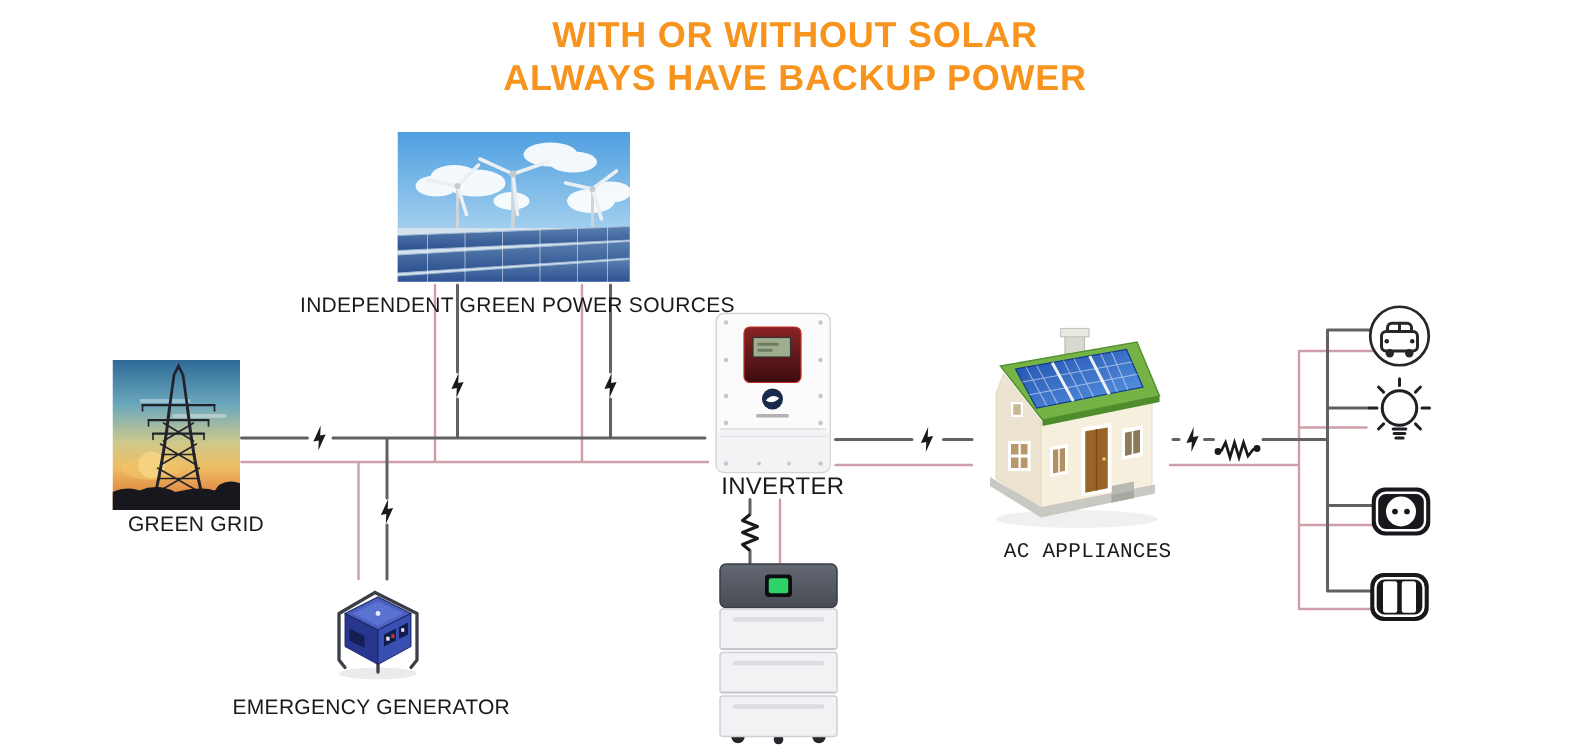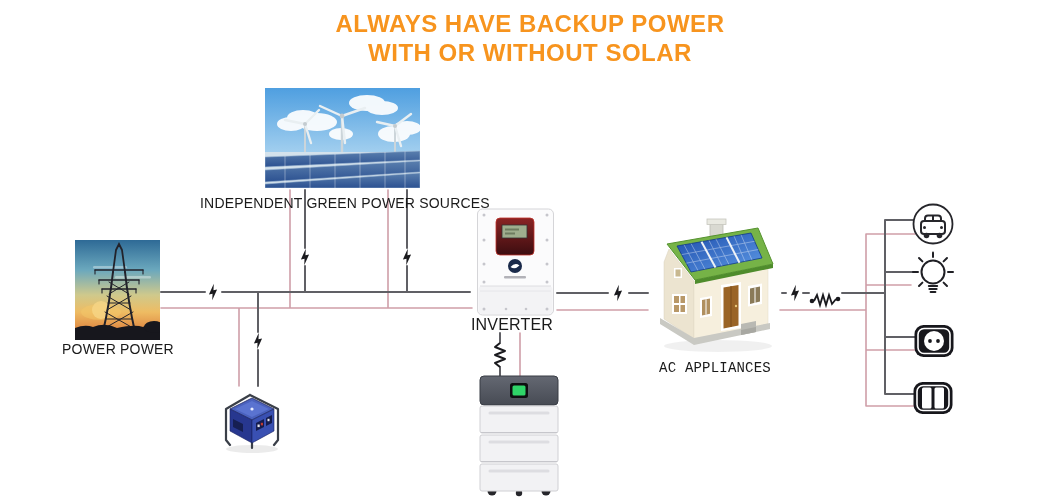--- a/index.html
+++ b/index.html
@@ -3,36 +3,36 @@
 <meta charset="utf-8">
 <style>
   html,body{margin:0;padding:0;background:#fff;}
   .stage{position:relative;width:1060px;height:500px;background:#fff;overflow:hidden;
          font-family:"Liberation Sans", sans-serif;}
   .title{position:absolute;top:9px;left:0;width:100%;text-align:center;
          color:var(--accent-orange,#f7941e);font-weight:bold;font-size:24px;
          line-height:29px;letter-spacing:.5px;}
   .node{position:absolute;z-index:2;}
   .node svg{display:block;}
-  .node-label{position:absolute;z-index:3;text-align:center;font-size:14px;
+  .node-label{position:absolute;z-index:3;text-align:right;font-size:14px;
               color:var(--label-black,#1a1a1a);letter-spacing:.2px;white-space:nowrap;}
   .node-label.small{font-size:16px;}
   #wiring{position:absolute;left:0;top:0;z-index:1;}
   .wg{stroke:var(--wire-gray,#606065);stroke-width:2;fill:none;stroke-linecap:round;}
   .wp{stroke:var(--wire-pink,#cf9ea8);stroke-width:1.6;fill:none;stroke-linecap:round;}
   .sym{stroke:#1a1a1e;fill:none;}
 </style>
 </head>
 <body>
 
 <div class="stage">
 
   <div class="title">
+    <div>WITH OR WITHOUT SOLAR</div>
     <div>ALWAYS HAVE BACKUP POWER</div>
-    <div>WITH OR WITHOUT SOLAR</div>
   </div>
 
   <svg id="wiring" width="1060" height="500">
     <defs>
       <g id="boltG">
           <polygon points="2.5,-8 -4.5,1.5 -0.8,1.5 -2.5,8 4.5,-1.5 0.8,-1.5" fill="#1a1a1e"></polygon>
         </g>
     </defs>
 
     <path class="wp" d="M161,308 H472 M290,190 V308 M388,190 V308 M239,308 V386
@@ -345,16 +345,17 @@
   <div class="node" style="left:910px;top:375px;">
     <svg width="46" height="46" viewBox="0 0 46 46">
       <rect x="3.5" y="7" width="39" height="32" rx="9" fill="#17171c"></rect>
       <rect x="7" y="10.5" width="32" height="25" rx="6" fill="none" stroke="#fff" stroke-width="1.6"></rect>
       <rect x="12" y="12.5" width="9.5" height="21" rx="1.5" fill="#fff"></rect>
       <rect x="24.5" y="12.5" width="9.5" height="21" rx="1.5" fill="#fff"></rect>
     </svg>
   </div>
 
   <div class="node-label" style="left:200px;top:195px;width:256px;">INDEPENDENT GREEN POWER SOURCES</div>
-  <div class="node-label" style="left:60px;top:341px;width:116px;">POWER POWER</div>
+  <div class="node-label" style="left:60px;top:341px;width:116px;">GREEN GRID</div>
+  <div class="node-label" style="left:155px;top:463px;width:172px;">EMERGENCY GENERATOR</div>
   <div class="node-label small" style="left:461px;top:316px;width:102px;">INVERTER</div>
   <div class="node-label" style="left:649px;top:360px;width:132px;font-family:Liberation Mono, monospace;">AC APPLIANCES</div>
 </div>
 
 </body></html>

